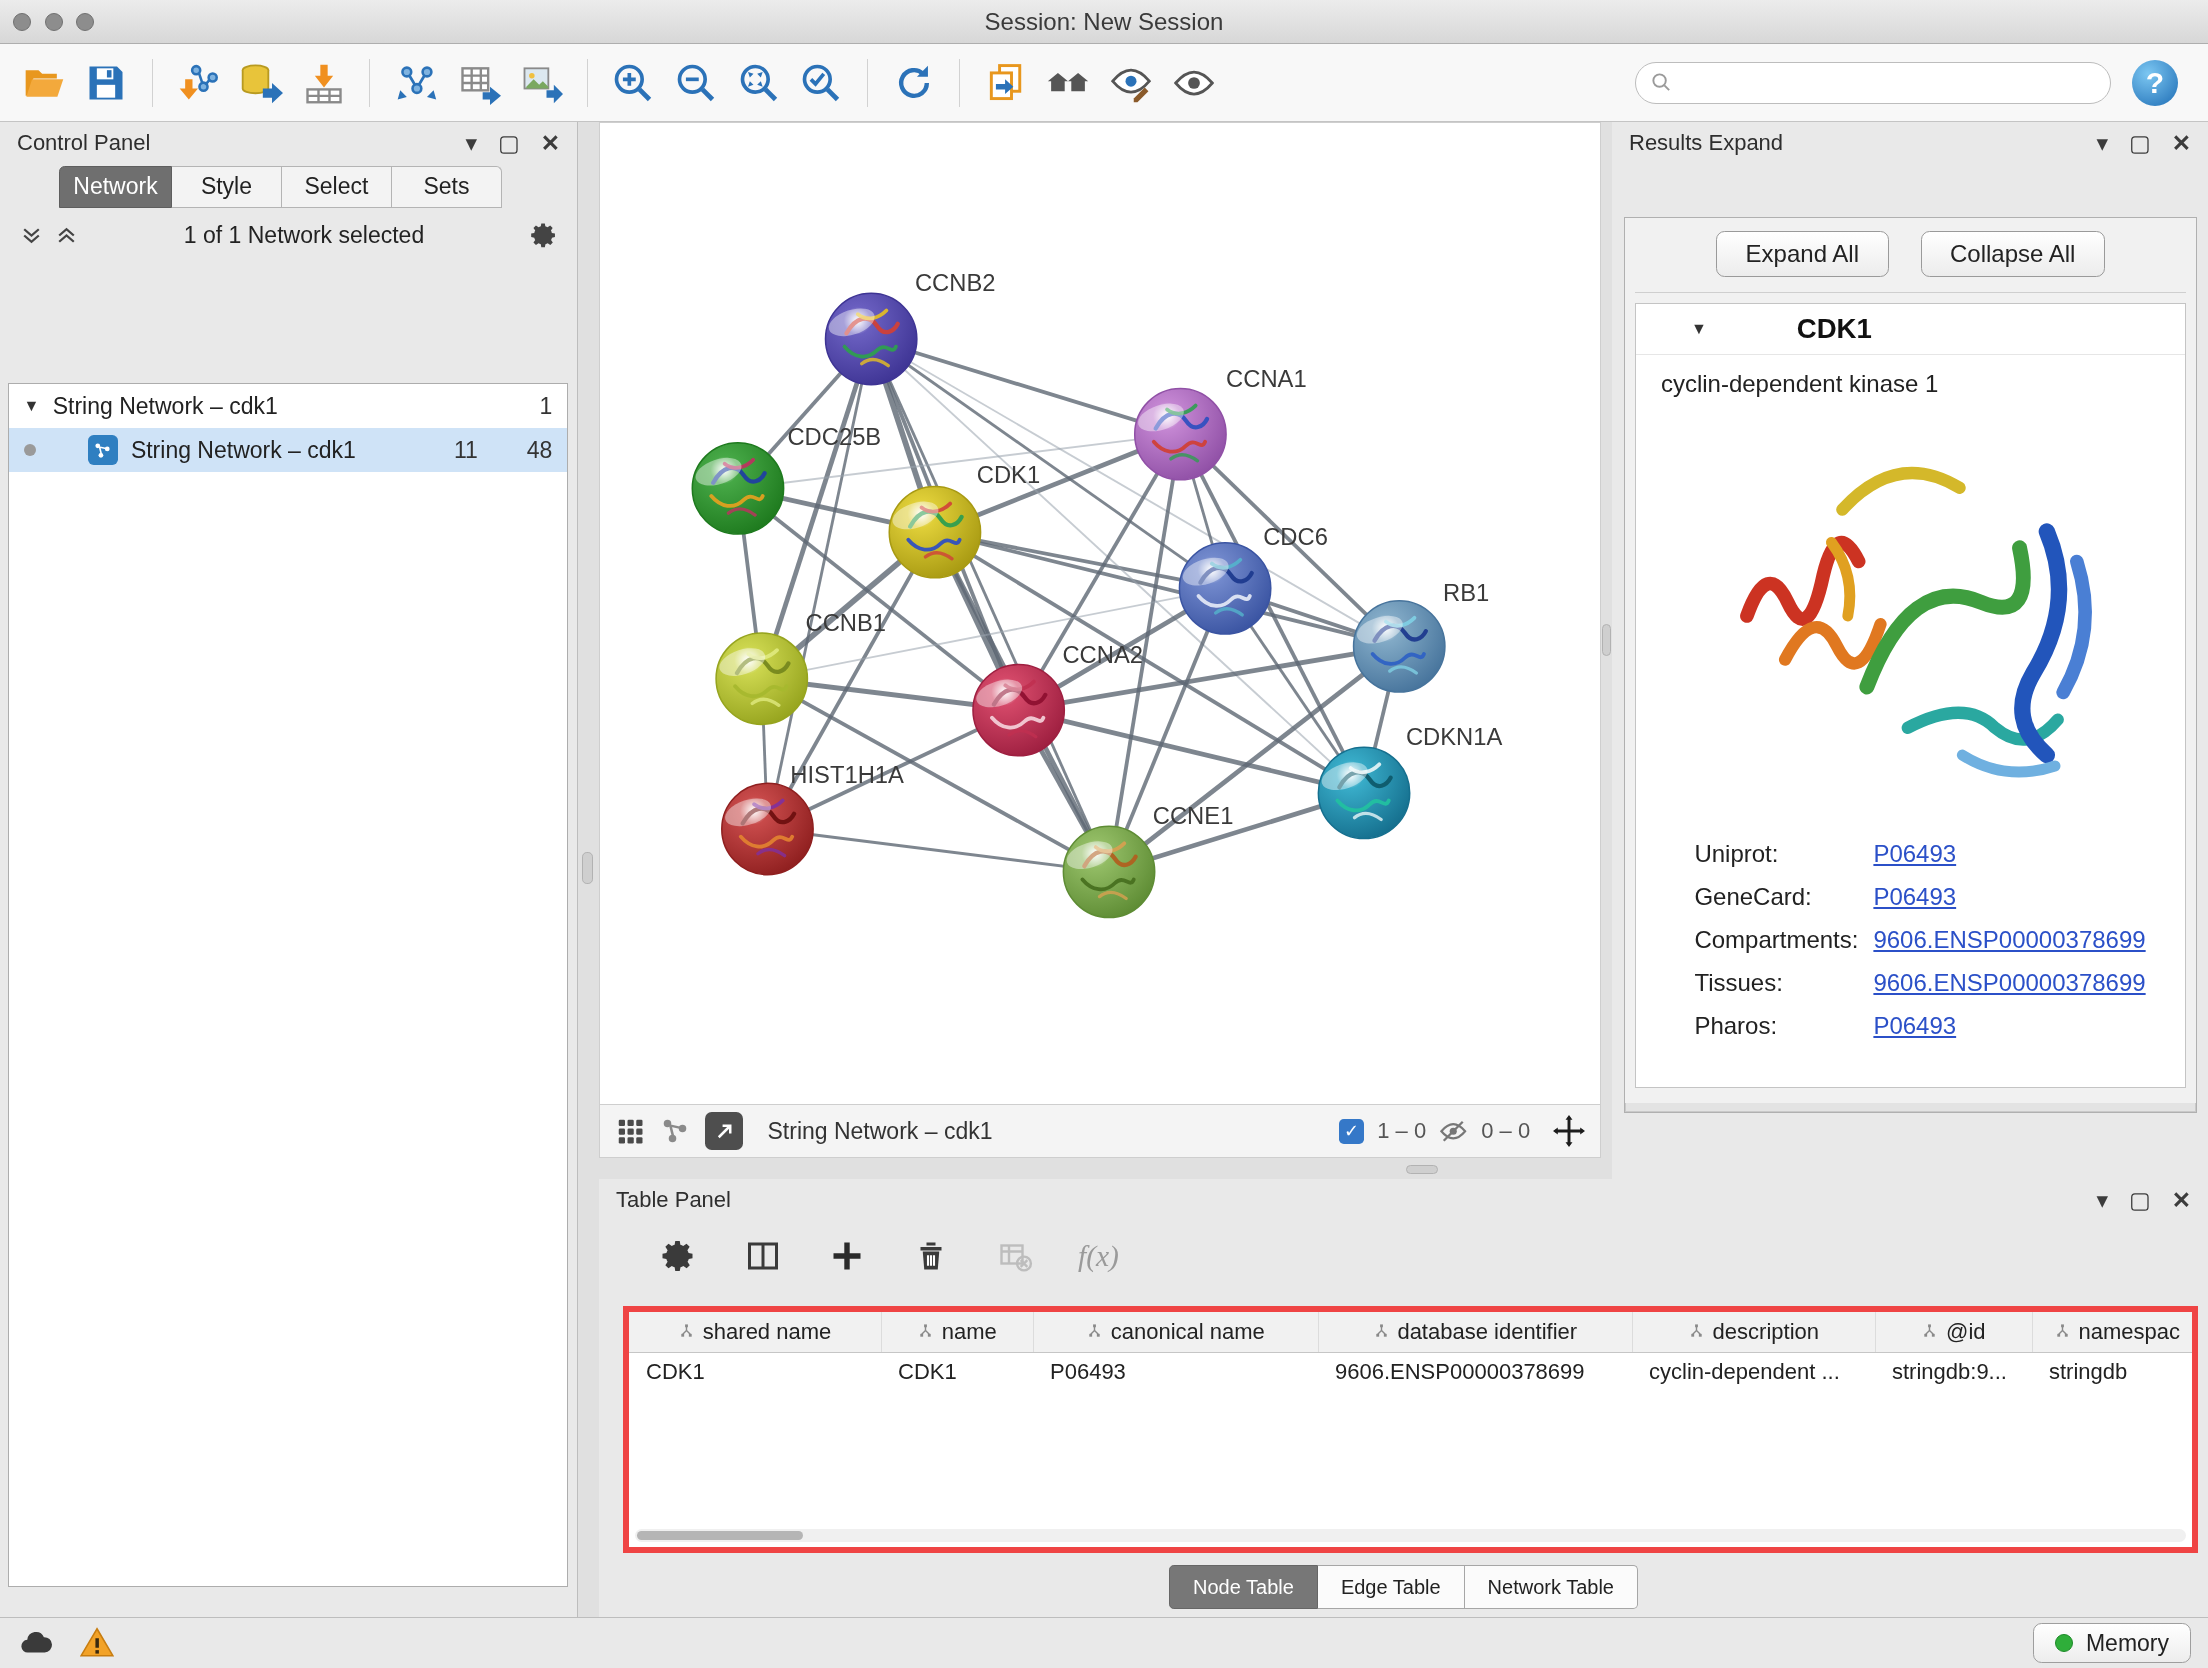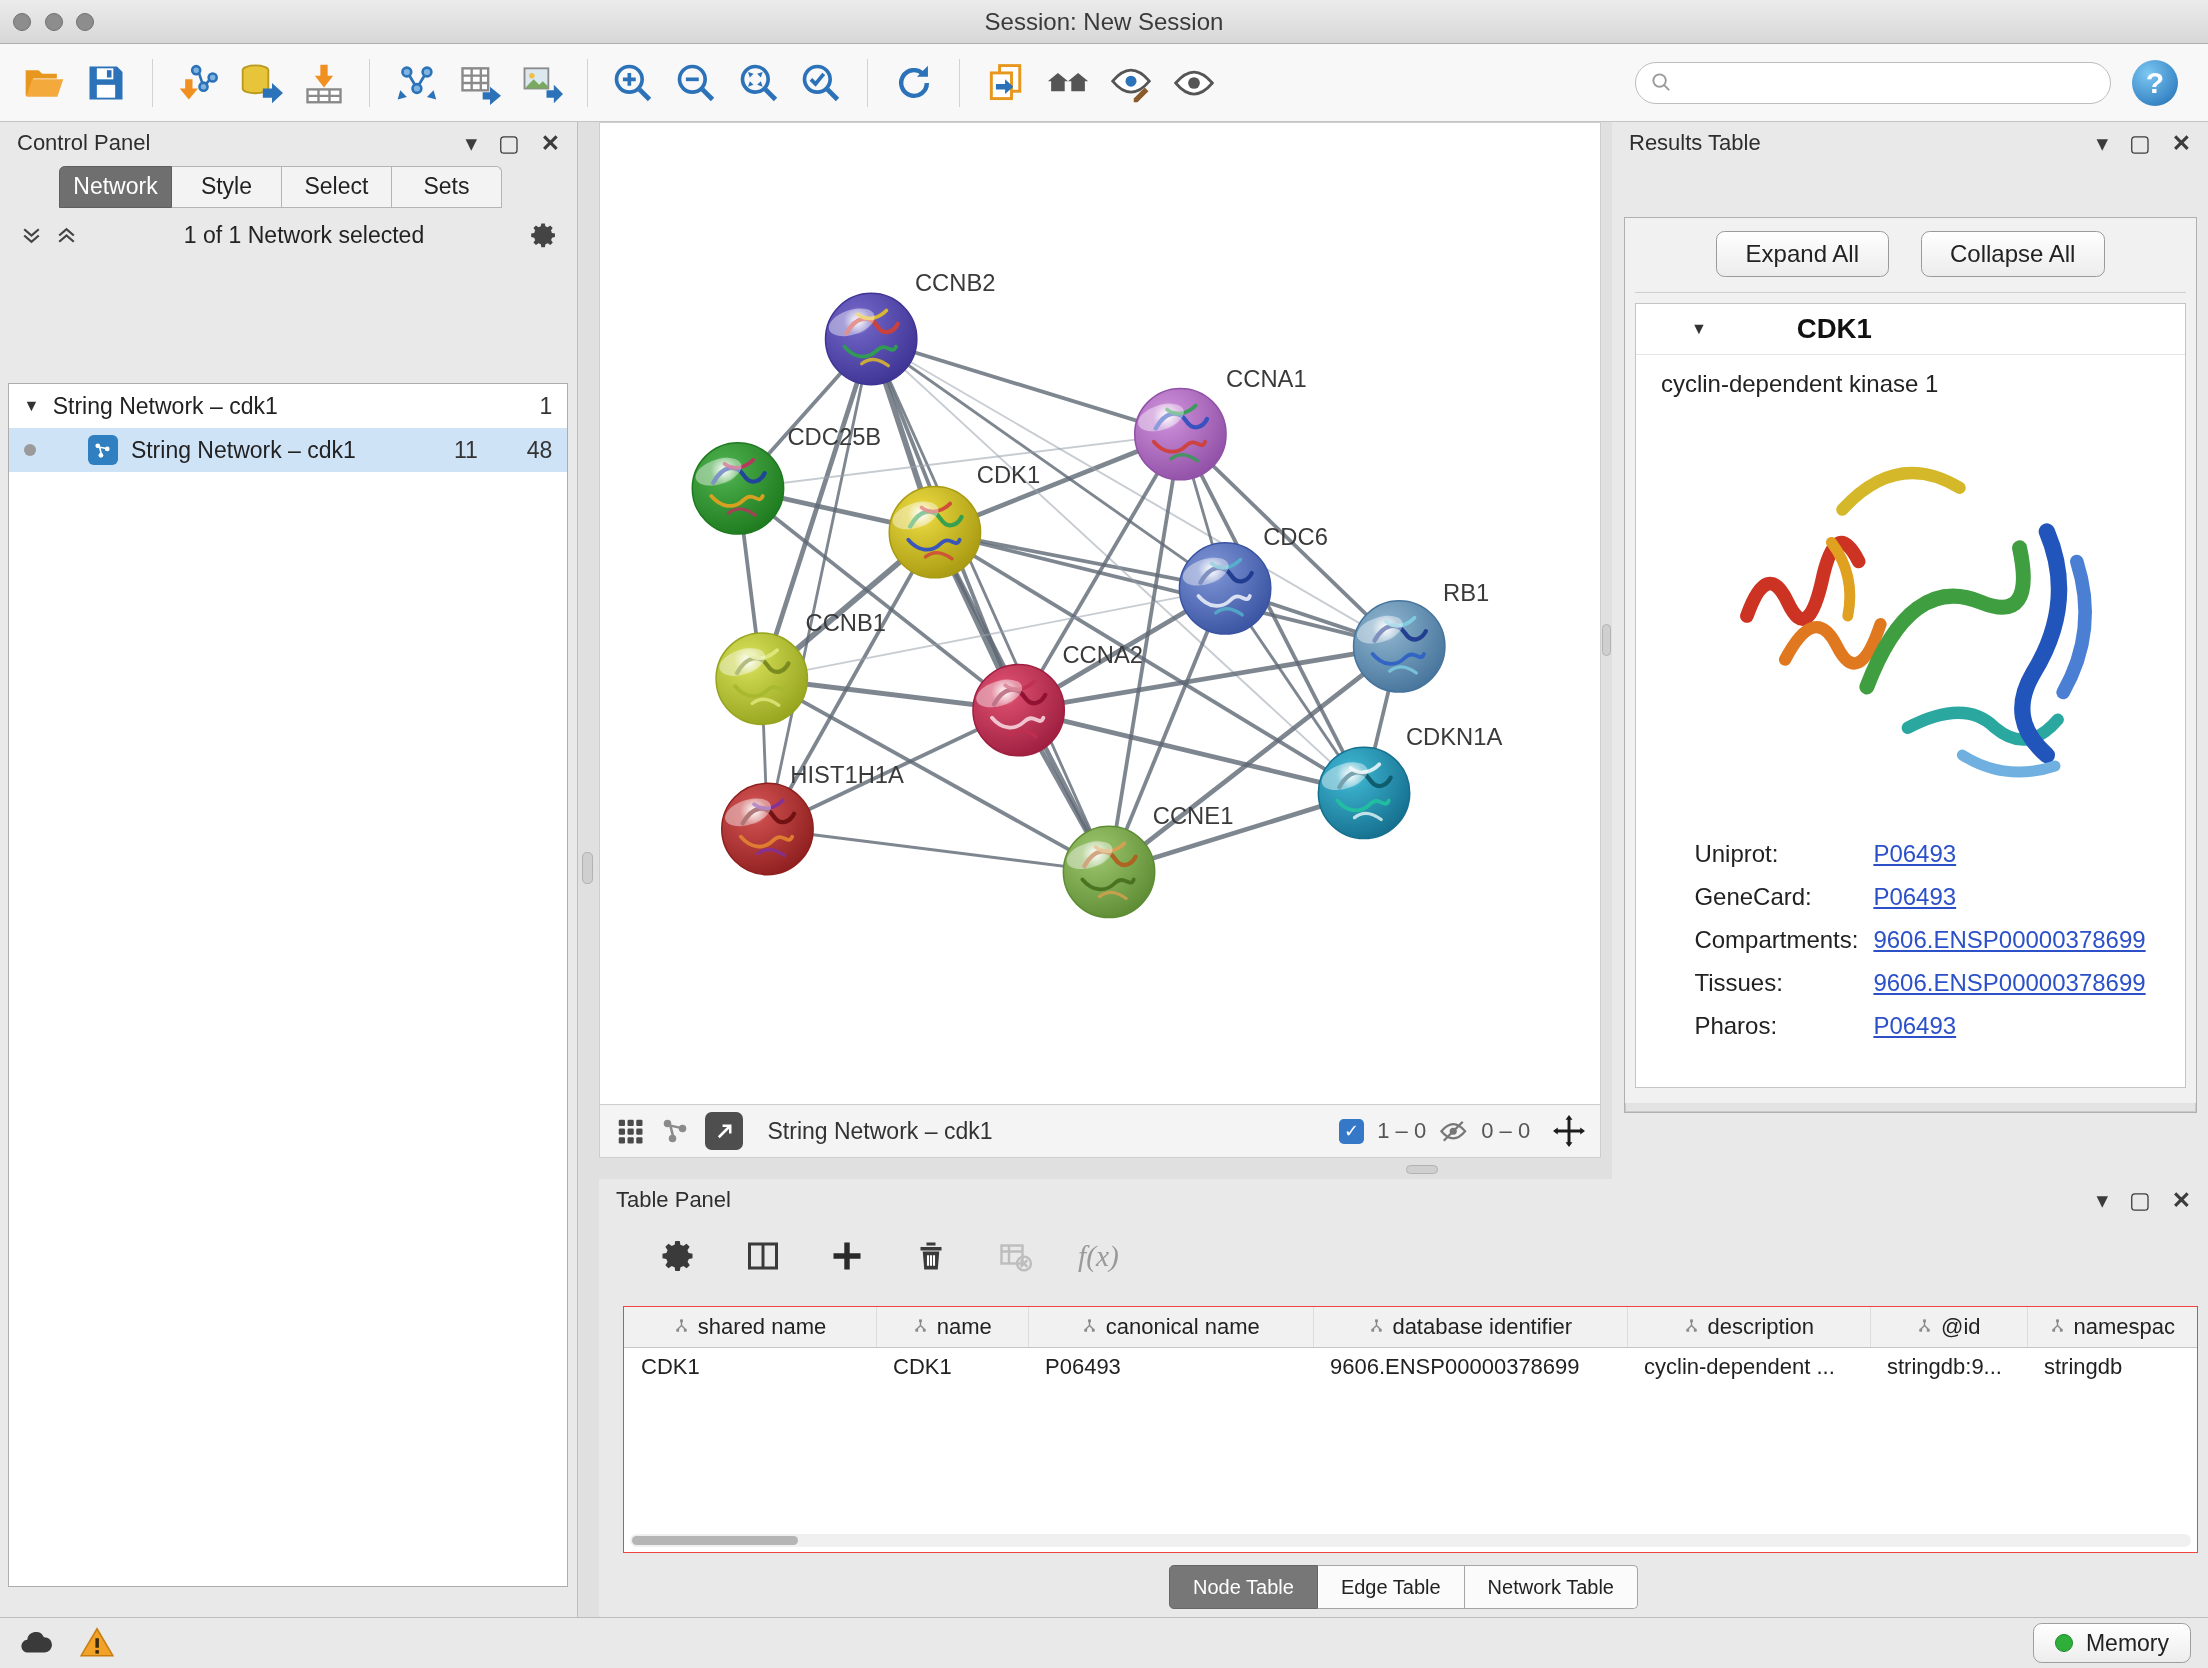--- a/index.html
+++ b/index.html
@@ -69,21 +69,21 @@
   .cl-row{display:flex;font-size:24px;margin:0 0 15px 28.5px}
   .cl-label{width:179px;color:#222}
   .cl-value{color:#2b50c8;text-decoration:underline;cursor:pointer}
   .rp-hscroll{position:absolute;left:13.3px;right:12.4px;bottom:68px;height:9.5px;background:#e3e3e3;border:1px solid #c9c9c9;border-top:none}
 
   
   .table-panel{position:absolute;left:599px;top:1179px;width:1609px;height:438px;background:#e9e9e9}
   .tp-toolbar{display:flex;align-items:center;gap:42px;padding:9.5px 0 0 59px;height:61px}
   .tp-ic{display:flex;align-items:center;justify-content:center;width:42px;height:42px}
   .fx{font-family:"Liberation Serif",serif;font-style:italic;font-size:29.5px;color:#9a9a9a}
-  .table-box{position:absolute;left:24px;width:1575px;top:127px;height:247px;background:#fff;border:1px solid #ef4444;overflow:hidden}
+  .table-box{position:absolute;left:24px;width:1575px;top:127px;height:247px;background:#fff;border:6px solid #ef4444;overflow:hidden}
   table{border-collapse:collapse;table-layout:fixed;width:1573px}
   th{height:40px;background:#f1f1f1;border-bottom:1px solid #c6c6c6;border-right:1px solid #dcdcdc;font-weight:normal;font-size:22px;color:#222}
   th .th-inner{display:flex;align-items:center;justify-content:center;gap:7.6px;overflow:hidden;white-space:nowrap}
   td{height:40px;font-size:22px;color:#222;padding-left:17px;overflow:hidden;white-space:nowrap}
   .hscroll-track{position:absolute;left:5.7px;right:5.7px;bottom:4.8px;height:13.3px;background:#f0f0f0;border-radius:6.7px}
   .hscroll-thumb{position:absolute;left:1.9px;top:1.9px;width:166px;height:9.5px;background:#b5b5b5;border-radius:4.8px}
   .table-tabs{position:absolute;left:0;right:0;top:386px;display:flex;justify-content:center}
   .bottom-tab{height:44px;padding:0 23px;display:flex;align-items:center;font-size:20px;background:#fbfbfb;border:1px solid #a6a6a6;border-left:none;color:#222}
   .bottom-tab:first-child{border-left:1px solid #a6a6a6;border-radius:4.8px 0 0 4.8px}
   .bottom-tab:last-child{border-radius:0 4.8px 4.8px 0}
@@ -618,21 +618,21 @@
         </svg>
     </span>
   </div>
 
   <div class="splitter" style="left:582px;top:852px;width:11.4px;height:32px"></div>
   <div class="splitter" style="left:1602px;top:624px;width:8.6px;height:32px"></div>
   <div class="splitter" style="left:1406px;top:1165px;width:32px;height:8.6px"></div>
 
   <div class="results-panel">
     <div class="panel-header">
-      <span>Results Table</span>
+      <span>Results Expand</span>
       <span class="panel-hicons">
         <span class="ph-ic">▾</span>
         <span class="ph-ic">▢</span>
         <span class="ph-ic" style="font-weight:bold">✕</span>
       </span>
     </div>
     <div class="rp-box">
       <div class="rp-buttons">
         <div class="rp-btn">Expand All</div>
         <div class="rp-btn">Collapse All</div>

